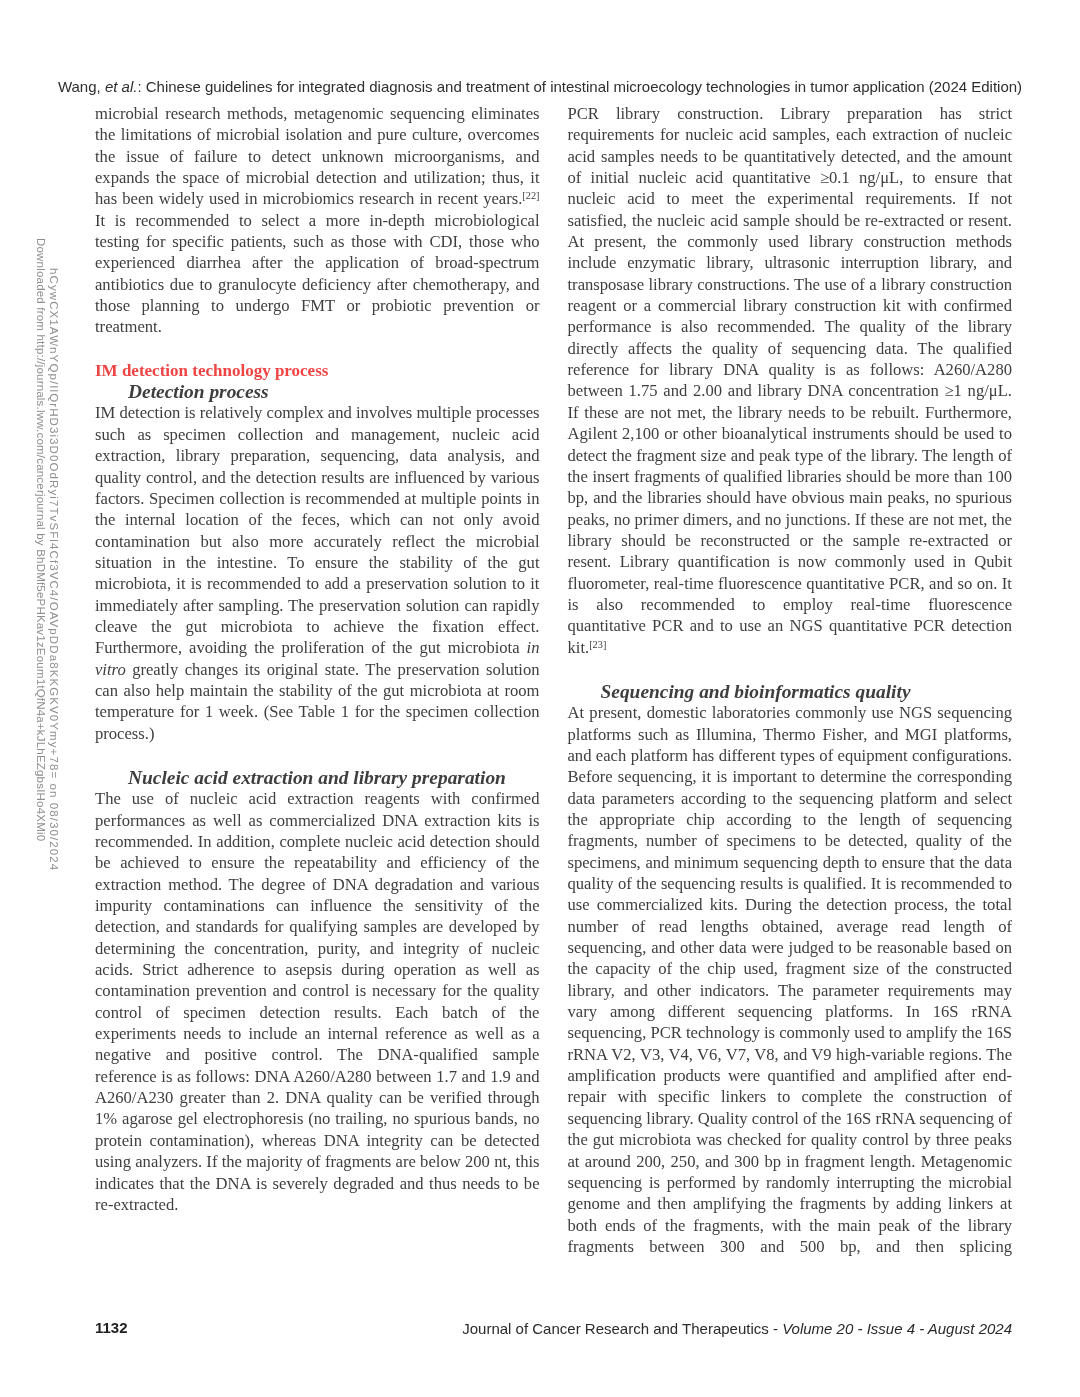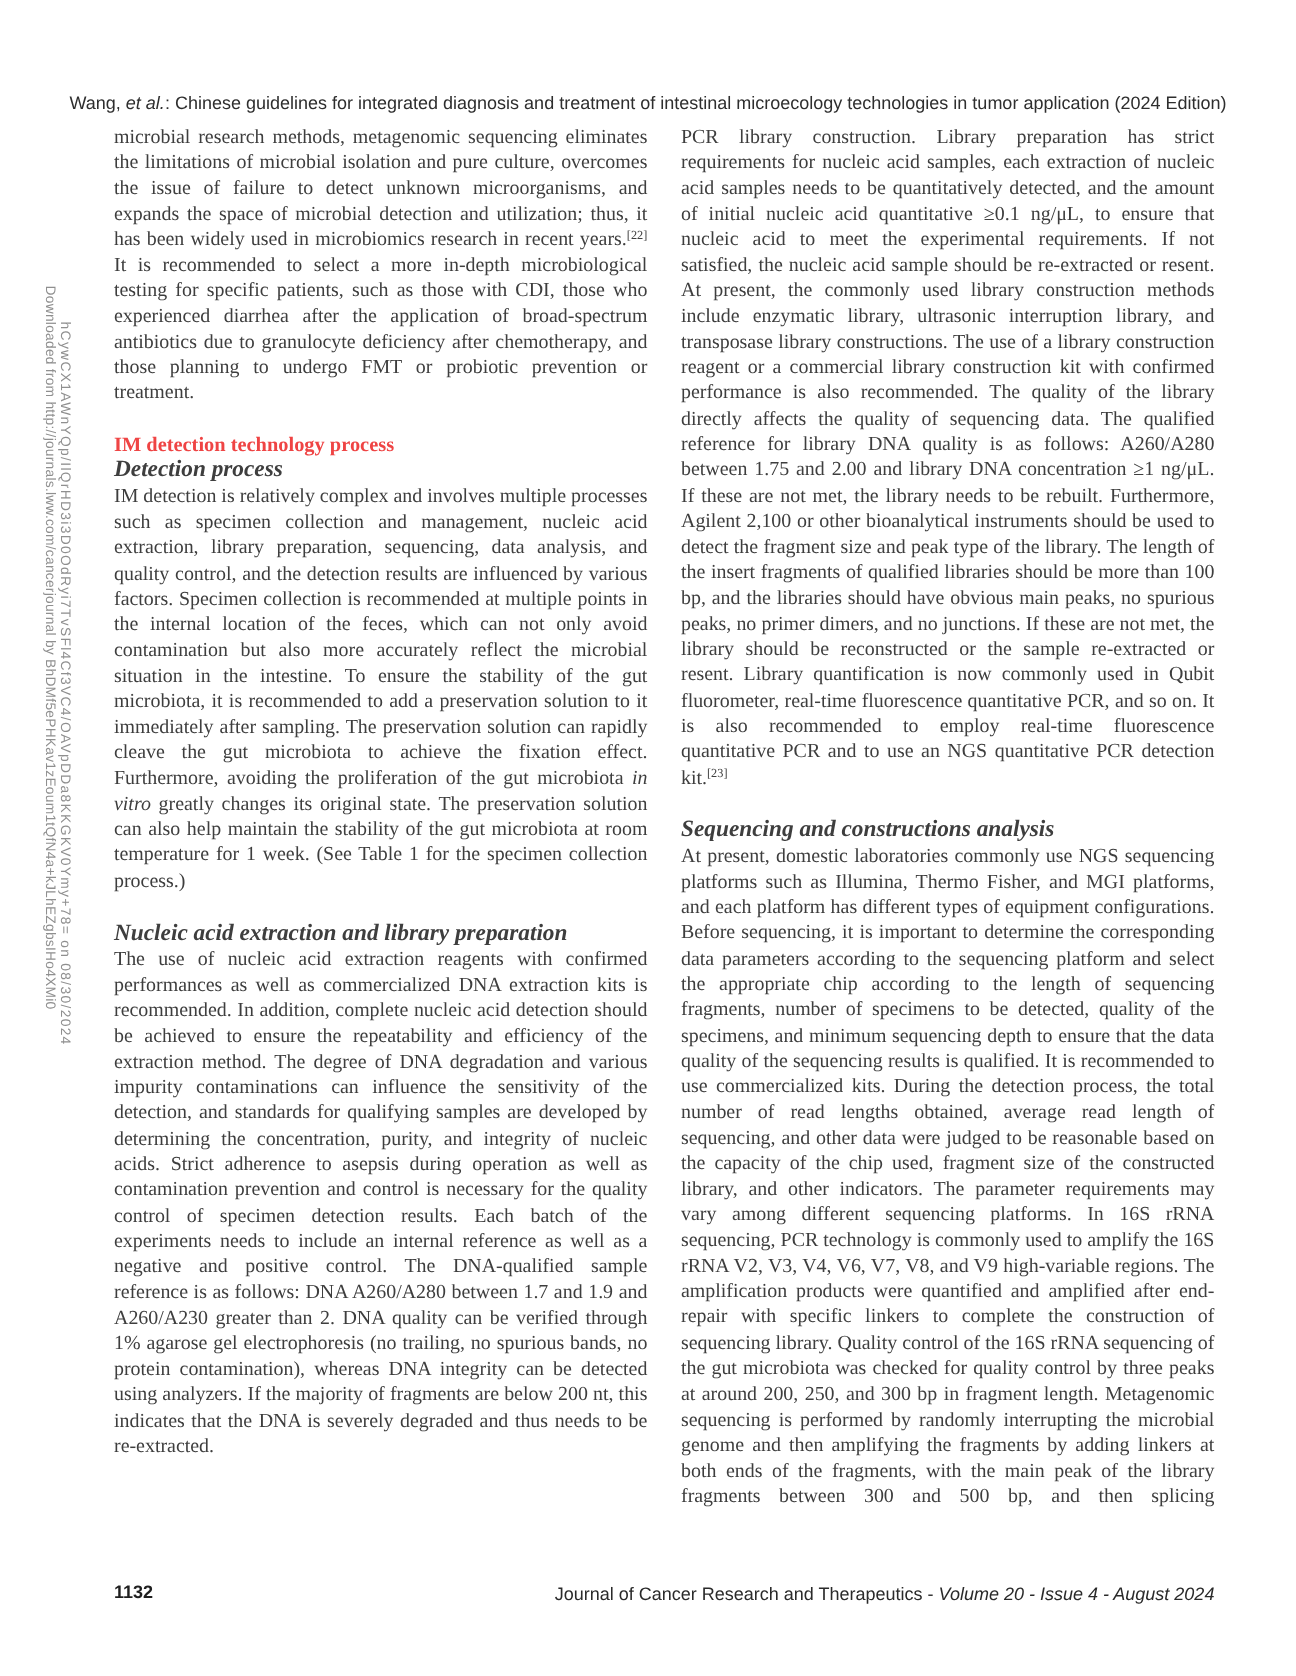--- a/index.html
+++ b/index.html
@@ -53,20 +53,21 @@
   .section-heading {
     color: #ef4444;
     font-weight: bold;
     font-size: 17px;
     margin-top: 22px;
     text-align: left;
   }
   .subsection-heading {
     font-style: italic;
     text-align: left;
+    margin-left: 33px;
   }
   .gap-above { margin-top: 23px; }
   .seg-italic { font-style: italic; }
   .seg-sup { font-size: 0.62em; vertical-align: 0.5em; line-height: 0; }
   .footer-pagenum {
     position: absolute;
     left: 95px;
     top: 1319px;
     font-family: "Liberation Sans", sans-serif;
     font-weight: bold;
@@ -104,21 +105,21 @@
 
     <h3 class="subsection-heading gap-above">Nucleic acid extraction and library preparation</h3>
 
     <p class="para"><span>The use of nucleic acid extraction reagents with confirmed performances as well as commercialized DNA extraction kits is recommended. In addition, complete nucleic acid detection should be achieved to ensure the repeatability and efficiency of the extraction method. The degree of DNA degradation and various impurity contaminations can influence the sensitivity of the detection, and standards for qualifying samples are developed by determining the concentration, purity, and integrity of nucleic acids. Strict adherence to asepsis during operation as well as contamination prevention and control is necessary for the quality control of specimen detection results. Each batch of the experiments needs to include an internal reference as well as a negative and positive control. The DNA-qualified sample reference is as follows: DNA A260/A280 between 1.7 and 1.9 and A260/A230 greater than 2. DNA quality can be verified through 1% agarose gel electrophoresis (no trailing, no spurious bands, no protein contamination), whereas DNA integrity can be detected using analyzers. If the majority of fragments are below 200 nt, this indicates that the DNA is severely degraded and thus needs to be re-extracted.</span></p>
 
   </div>
 
   <div class="col">
     <p class="para"><span>PCR library construction. Library preparation has strict requirements for nucleic acid samples, each extraction of nucleic acid samples needs to be quantitatively detected, and the amount of initial nucleic acid quantitative ≥0.1 ng/μL, to ensure that nucleic acid to meet the experimental requirements. If not satisfied, the nucleic acid sample should be re-extracted or resent. At present, the commonly used library construction methods include enzymatic library, ultrasonic interruption library, and transposase library constructions. The use of a library construction reagent or a commercial library construction kit with confirmed performance is also recommended. The quality of the library directly affects the quality of sequencing data. The qualified reference for library DNA quality is as follows: A260/A280 between 1.75 and 2.00 and library DNA concentration ≥1 ng/μL. If these are not met, the library needs to be rebuilt. Furthermore, Agilent 2,100 or other bioanalytical instruments should be used to detect the fragment size and peak type of the library. The length of the insert fragments of qualified libraries should be more than 100 bp, and the libraries should have obvious main peaks, no spurious peaks, no primer dimers, and no junctions. If these are not met, the library should be reconstructed or the sample re-extracted or resent. Library quantification is now commonly used in Qubit fluorometer, real-time fluorescence quantitative PCR, and so on. It is also recommended to employ real-time fluorescence quantitative PCR and to use an NGS quantitative PCR detection kit.</span><span class="seg-sup">[23]</span></p>
 
-    <h3 class="subsection-heading gap-above">Sequencing and constructions analysis</h3>
+    <h3 class="subsection-heading gap-above">Sequencing and bioinformatics quality</h3>
 
     <p class="para cont"><span>At present, domestic laboratories commonly use NGS sequencing platforms such as Illumina, Thermo Fisher, and MGI platforms, and each platform has different types of equipment configurations. Before sequencing, it is important to determine the corresponding data parameters according to the sequencing platform and select the appropriate chip according to the length of sequencing fragments, number of specimens to be detected, quality of the specimens, and minimum sequencing depth to ensure that the data quality of the sequencing results is qualified. It is recommended to use commercialized kits. During the detection process, the total number of read lengths obtained, average read length of sequencing, and other data were judged to be reasonable based on the capacity of the chip used, fragment size of the constructed library, and other indicators. The parameter requirements may vary among different sequencing platforms. In 16S rRNA sequencing, PCR technology is commonly used to amplify the 16S rRNA V2, V3, V4, V6, V7, V8, and V9 high-variable regions. The amplification products were quantified and amplified after end-repair with specific linkers to complete the construction of sequencing library. Quality control of the 16S rRNA sequencing of the gut microbiota was checked for quality control by three peaks at around 200, 250, and 300 bp in fragment length. Metagenomic sequencing is performed by randomly interrupting the microbial genome and then amplifying the fragments by adding linkers at both ends of the fragments, with the main peak of the library fragments between 300 and 500 bp, and then splicing</span></p>
   </div>
 
 </div>
 
 <div class="footer-pagenum">1132</div>
 
 <div class="footer-journal"><span>Journal of Cancer Research and Therapeutics - </span><span class="seg-italic">Volume 20 - Issue 4 - August 2024</span></div>
 

